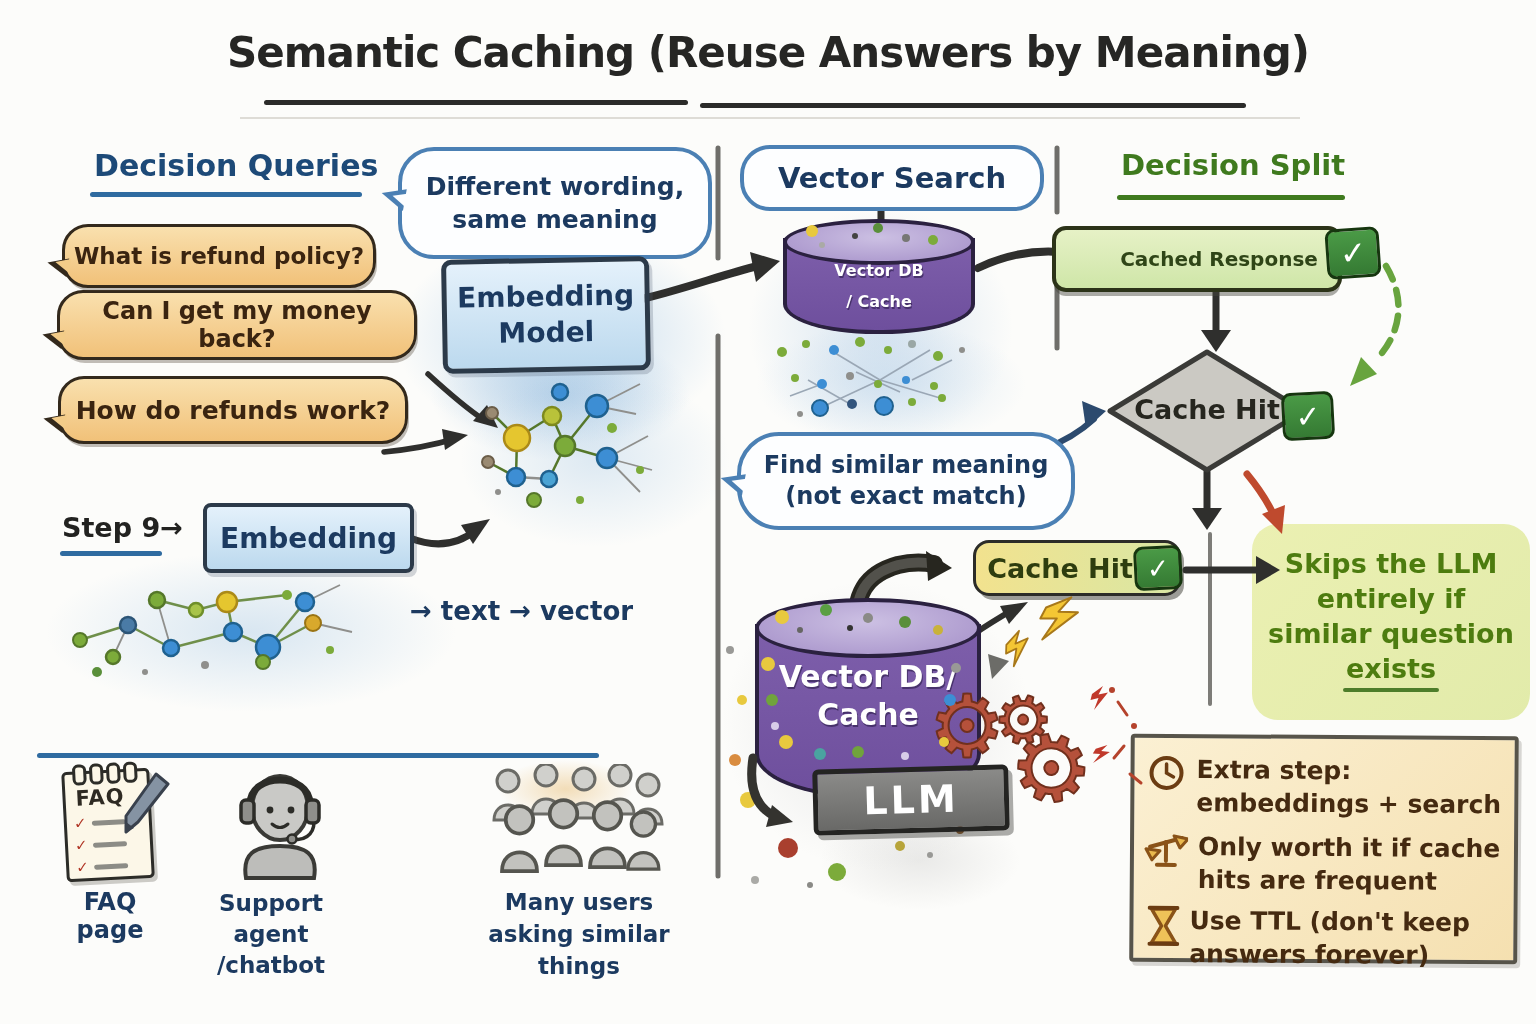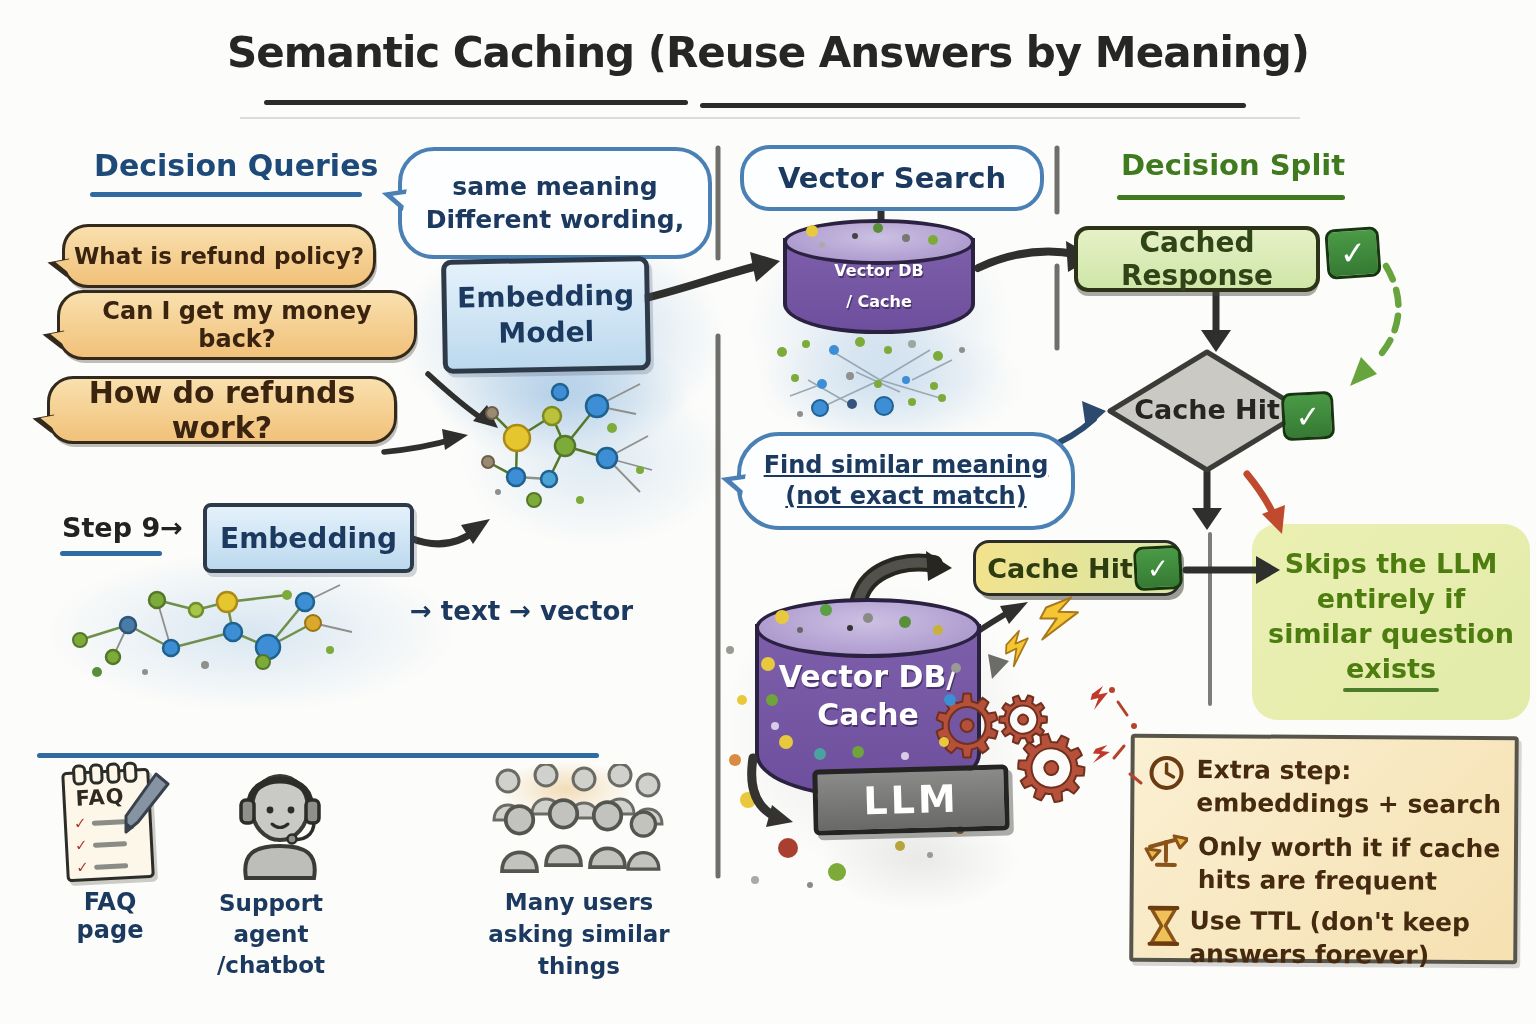--- a/index.html
+++ b/index.html
@@ -238,27 +238,27 @@
 
   <div class="ui" style="left:94px;top:148px;font-size:30px;color:#1d4a78;">Decision Queries</div>
   <div class="ul" style="left:90px;top:192px;width:272px;height:5px;background:#2f6ba0;"></div>
 
   <div class="ui qb ctr" style="left:57px;top:290px;width:354px;height:64px;font-size:24px;">
     <span>Can I get my money back?</span>
     </div>
   <div class="ui qb ctr" style="left:62px;top:224px;width:308px;height:58px;font-size:23px;">
     <span>What is refund policy?</span>
     </div>
-  <div class="ui qb ctr" style="left:47px;top:376px;width:344px;height:62px;font-size:30px;">
+  <div class="ui qb ctr" style="left:58px;top:376px;width:344px;height:62px;font-size:25px;">
     <span>How do refunds work?</span>
     </div>
 
   <div class="ui wb col" style="left:398px;top:147px;width:306px;height:104px;font-size:25px;line-height:33px;">
+    <div>Different wording,</div>
     <div>same meaning</div>
-    <div>Different wording,</div>
   </div>
 
   <div class="ui bluebox col" style="left:442px;top:258px;width:198px;height:104px;border-radius:10px;font-size:28px;line-height:36px;transform:rotate(-1deg);box-shadow:3px 4px 0 rgba(80,90,110,.25);">
     <div>Embedding</div>
     <div>Model</div>
   </div>
 
   <div class="ui" style="left:62px;top:512px;font-size:27px;color:#222220;">Step 9→</div>
   <div class="ul" style="left:60px;top:551px;width:102px;height:5px;background:#2f6ba0;"></div>
 
@@ -365,21 +365,21 @@
 
   <div class="ui" style="left:783px;top:219px;width:192px;height:116px;">
     <div class="cylbody" style="left:0;top:19px;width:184px;height:92px;border-radius:0 0 92px 92px / 0 0 30px 30px;"></div>
     <div class="cyltop" style="left:0;top:0;width:184px;height:38px;"></div>
     <div class="col" style="position:absolute;left:0;top:36px;width:192px;font-size:16px;line-height:31px;color:#fff;text-shadow:1px 2px 0 rgba(40,25,70,.6);">
       <div>Vector DB</div>
       <div>/ Cache</div>
     </div>
   </div>
 
-  <div class="ui wb col" style="left:737px;top:432px;width:330px;height:90px;border-radius:42px;font-size:24px;line-height:31px;text-decoration:underline;">
+  <div class="ui wb col" style="left:737px;top:432px;width:330px;height:90px;border-radius:42px;font-size:24px;line-height:31px;">
     <div>Find similar meaning</div>
     <div>(not exact match)</div>
   </div>
 
   <div class="ui" style="left:755px;top:598px;width:222px;height:204px;">
     <div class="cylbody" style="left:0;top:26px;width:218px;height:170px;border-radius:0 0 109px 109px / 0 0 44px 44px;"></div>
     <div class="cyltop" style="left:0;top:0;width:218px;height:52px;"></div>
     <div class="col" style="position:absolute;left:0;top:60px;width:226px;font-size:30px;line-height:38px;color:#fff;text-shadow:1px 2px 0 rgba(40,25,70,.6);">
       <div>Vector DB/</div>
       <div>Cache</div>
@@ -393,21 +393,21 @@
     <span>✓</span>
     </div>
 
   <div class="ui ctr" style="left:813px;top:767px;width:186px;height:56px;background:linear-gradient(180deg,#8a8a88,#696967);border:5px solid #242422;border-radius:6px;transform:rotate(-1.5deg);font-size:38px;letter-spacing:3px;color:#fff;box-shadow:4px 5px 0 rgba(50,50,46,.4);">
     <span>LLM</span>
     </div>
 
   <div class="ui" style="left:1121px;top:148px;font-size:29px;color:#3f7a1e;">Decision Split</div>
   <div class="ul" style="left:1117px;top:195px;width:228px;height:5px;background:#3f7a1e;"></div>
 
-  <div class="ui ctr" style="left:1074px;top:226px;width:238px;height:58px;background:linear-gradient(180deg,#e6f1c6,#cfe6a8);border:4px solid #2c3318;border-radius:14px;font-size:28px;color:#2f4517;box-shadow:0 6px 0 -2px rgba(70,70,62,.45);">
+  <div class="ui ctr" style="left:1052px;top:226px;width:238px;height:58px;background:linear-gradient(180deg,#e6f1c6,#cfe6a8);border:4px solid #2c3318;border-radius:14px;font-size:20px;color:#2f4517;box-shadow:0 6px 0 -2px rgba(70,70,62,.45);padding-left:44px;">
     <span>Cached Response</span>
     </div>
   <div class="badge" style="left:1326px;top:228px;width:48px;height:44px;font-size:32px;transform:rotate(-4deg);">
     <span>✓</span>
     </div>
 
   <div class="ui ctr" style="left:1127px;top:394px;width:160px;font-size:27px;color:#26261f;">
     <span>Cache Hit</span>
     </div>
   <div class="badge" style="left:1282px;top:392px;width:46px;height:42px;font-size:30px;transform:rotate(-3deg);">

